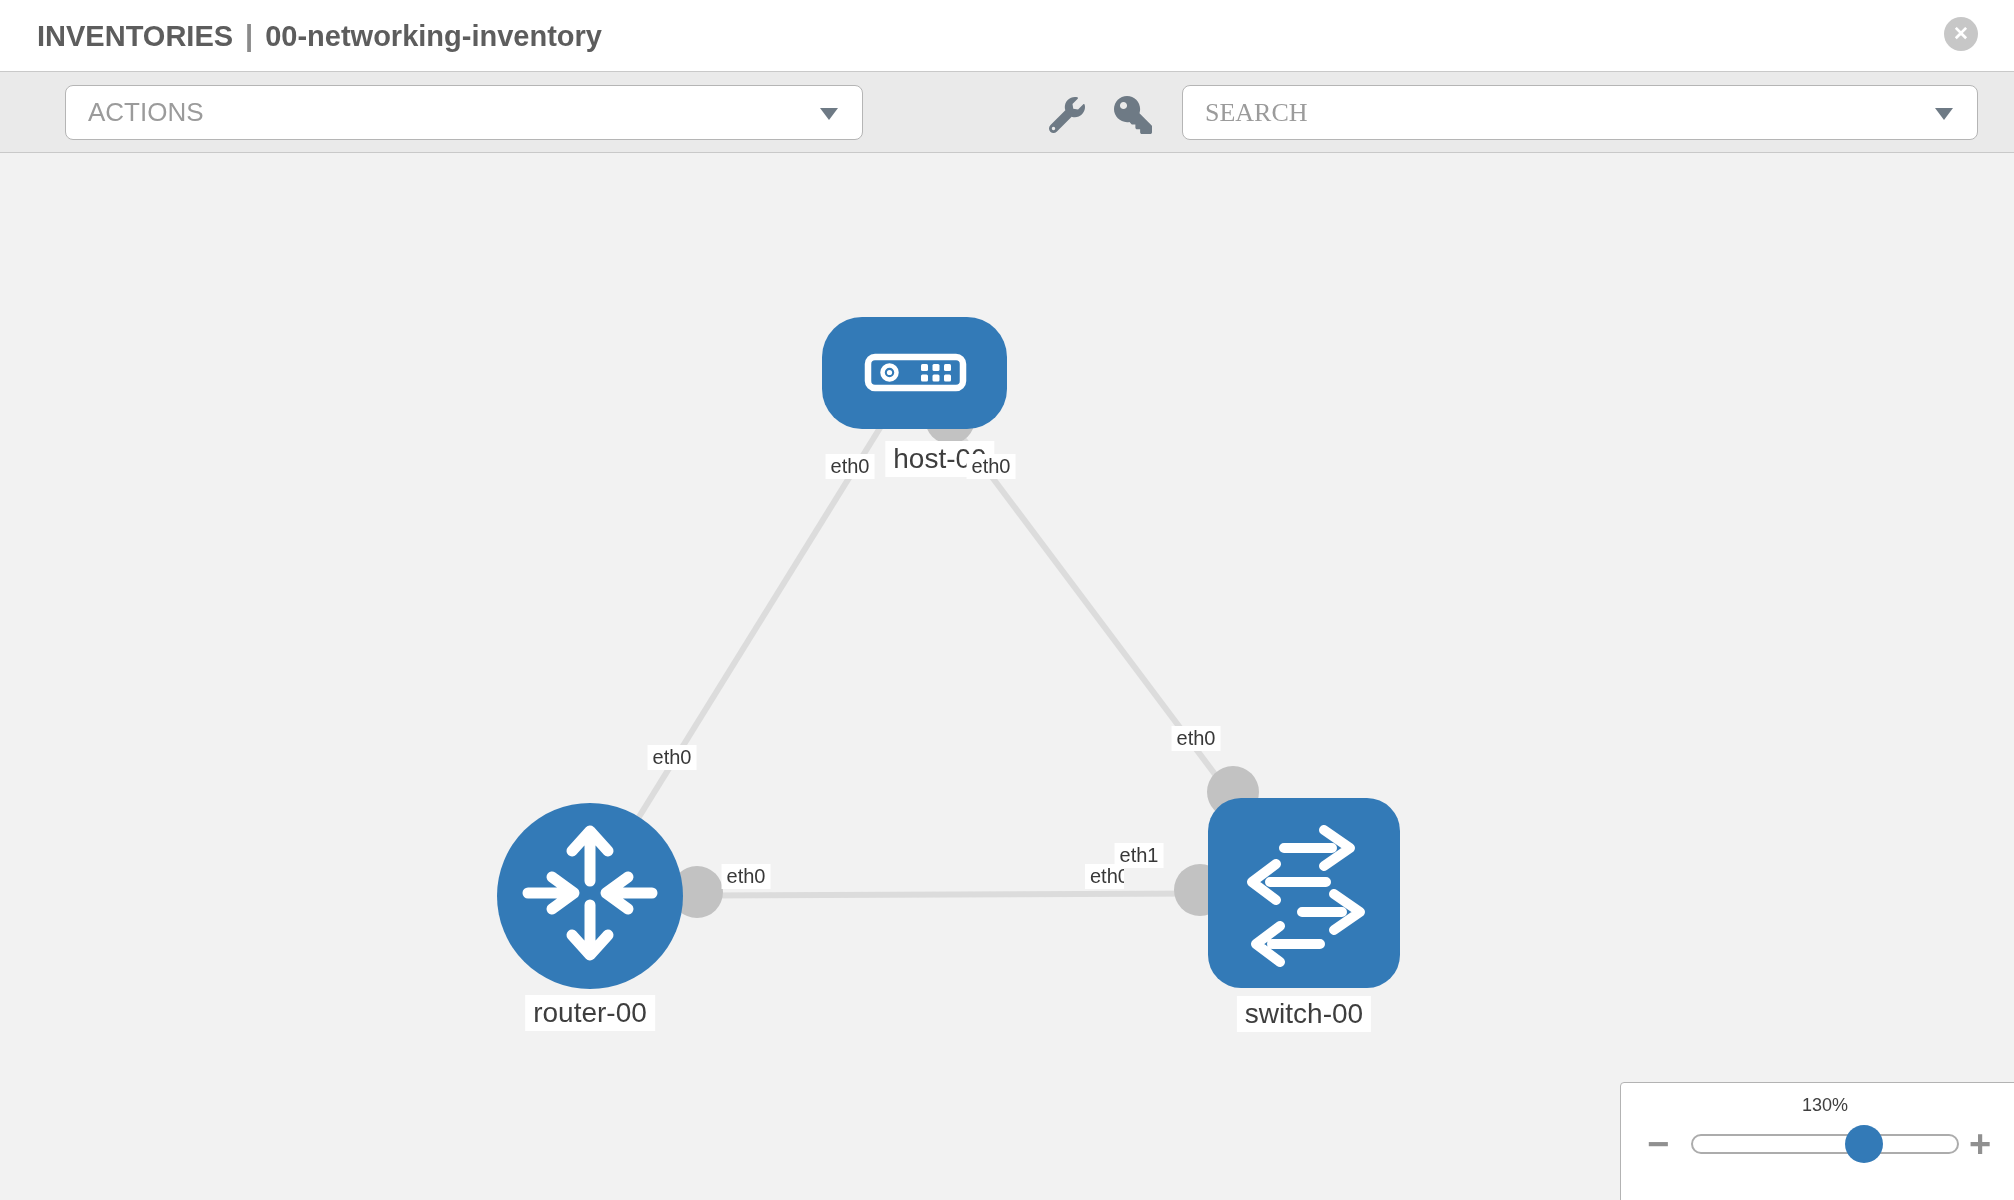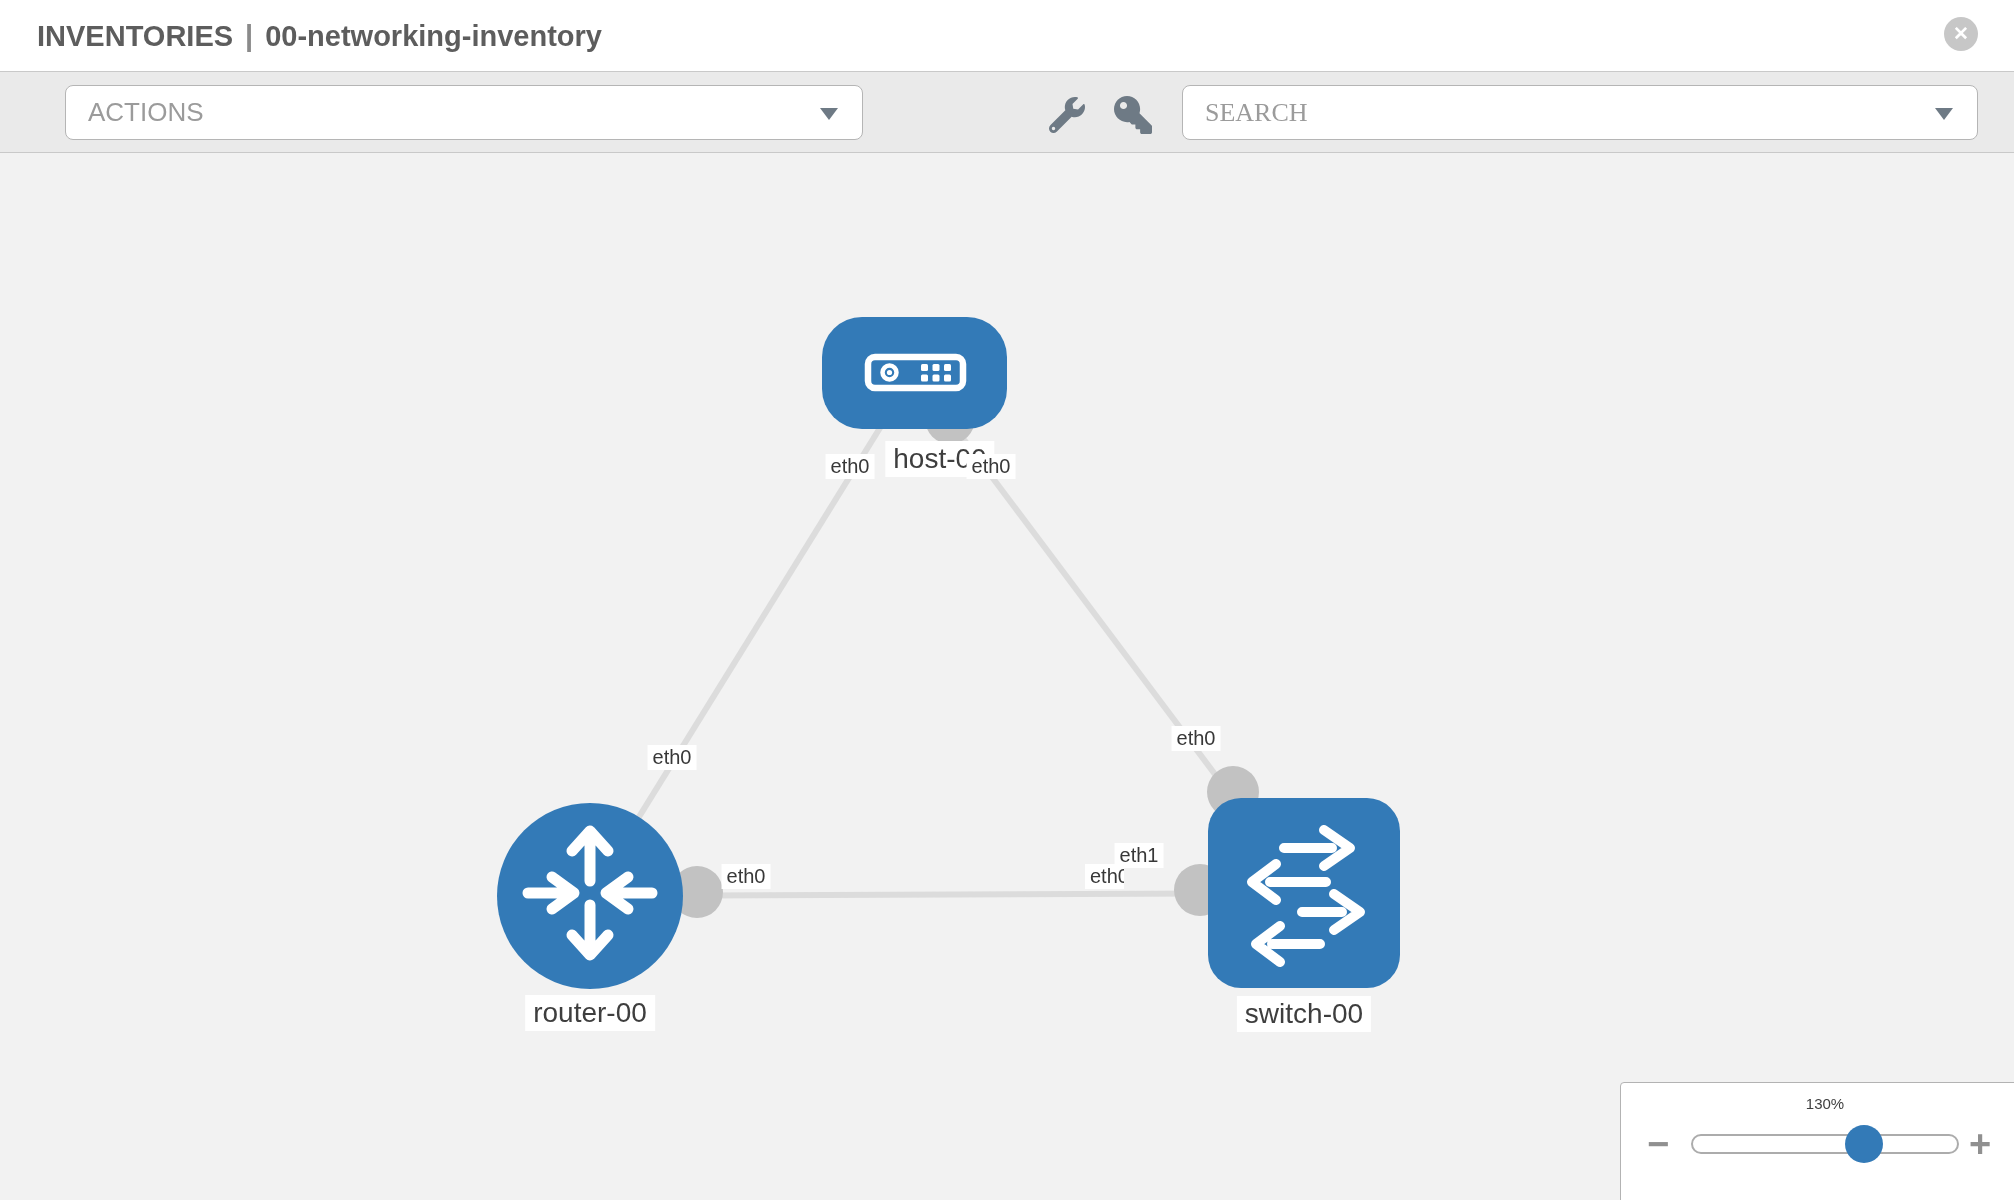--- a/index.html
+++ b/index.html
@@ -75,21 +75,21 @@
     padding: 1px 0 1px 5px; width: 39px; overflow: hidden; white-space: nowrap;
   }
 
   
   .zoom-panel {
     position: absolute; left: 1620px; top: 1082px; width: 420px; height: 140px;
     background: #ffffff; border: 1px solid #b3b3b3; border-radius: 4px;
   }
   .zoom-level {
     position: absolute; left: 204px; top: 12px; transform: translateX(-50%);
-    font-size: 15px; color: #3f3f3f;
+    font-size: 18px; color: #3f3f3f;
   }
   .zoom-minus, .zoom-plus {
     position: absolute; font-size: 38px; font-weight: bold; color: #909090;
     line-height: 1; cursor: pointer; user-select: none;
   }
   .zoom-minus { left: 26px; top: 42px; }
   .zoom-plus { left: 348px; top: 42px; }
   .zoom-track {
     position: absolute; left: 70px; top: 51px; width: 268px; height: 20px;
     background: #ffffff; border: 2px solid #acacac; border-radius: 10px;

